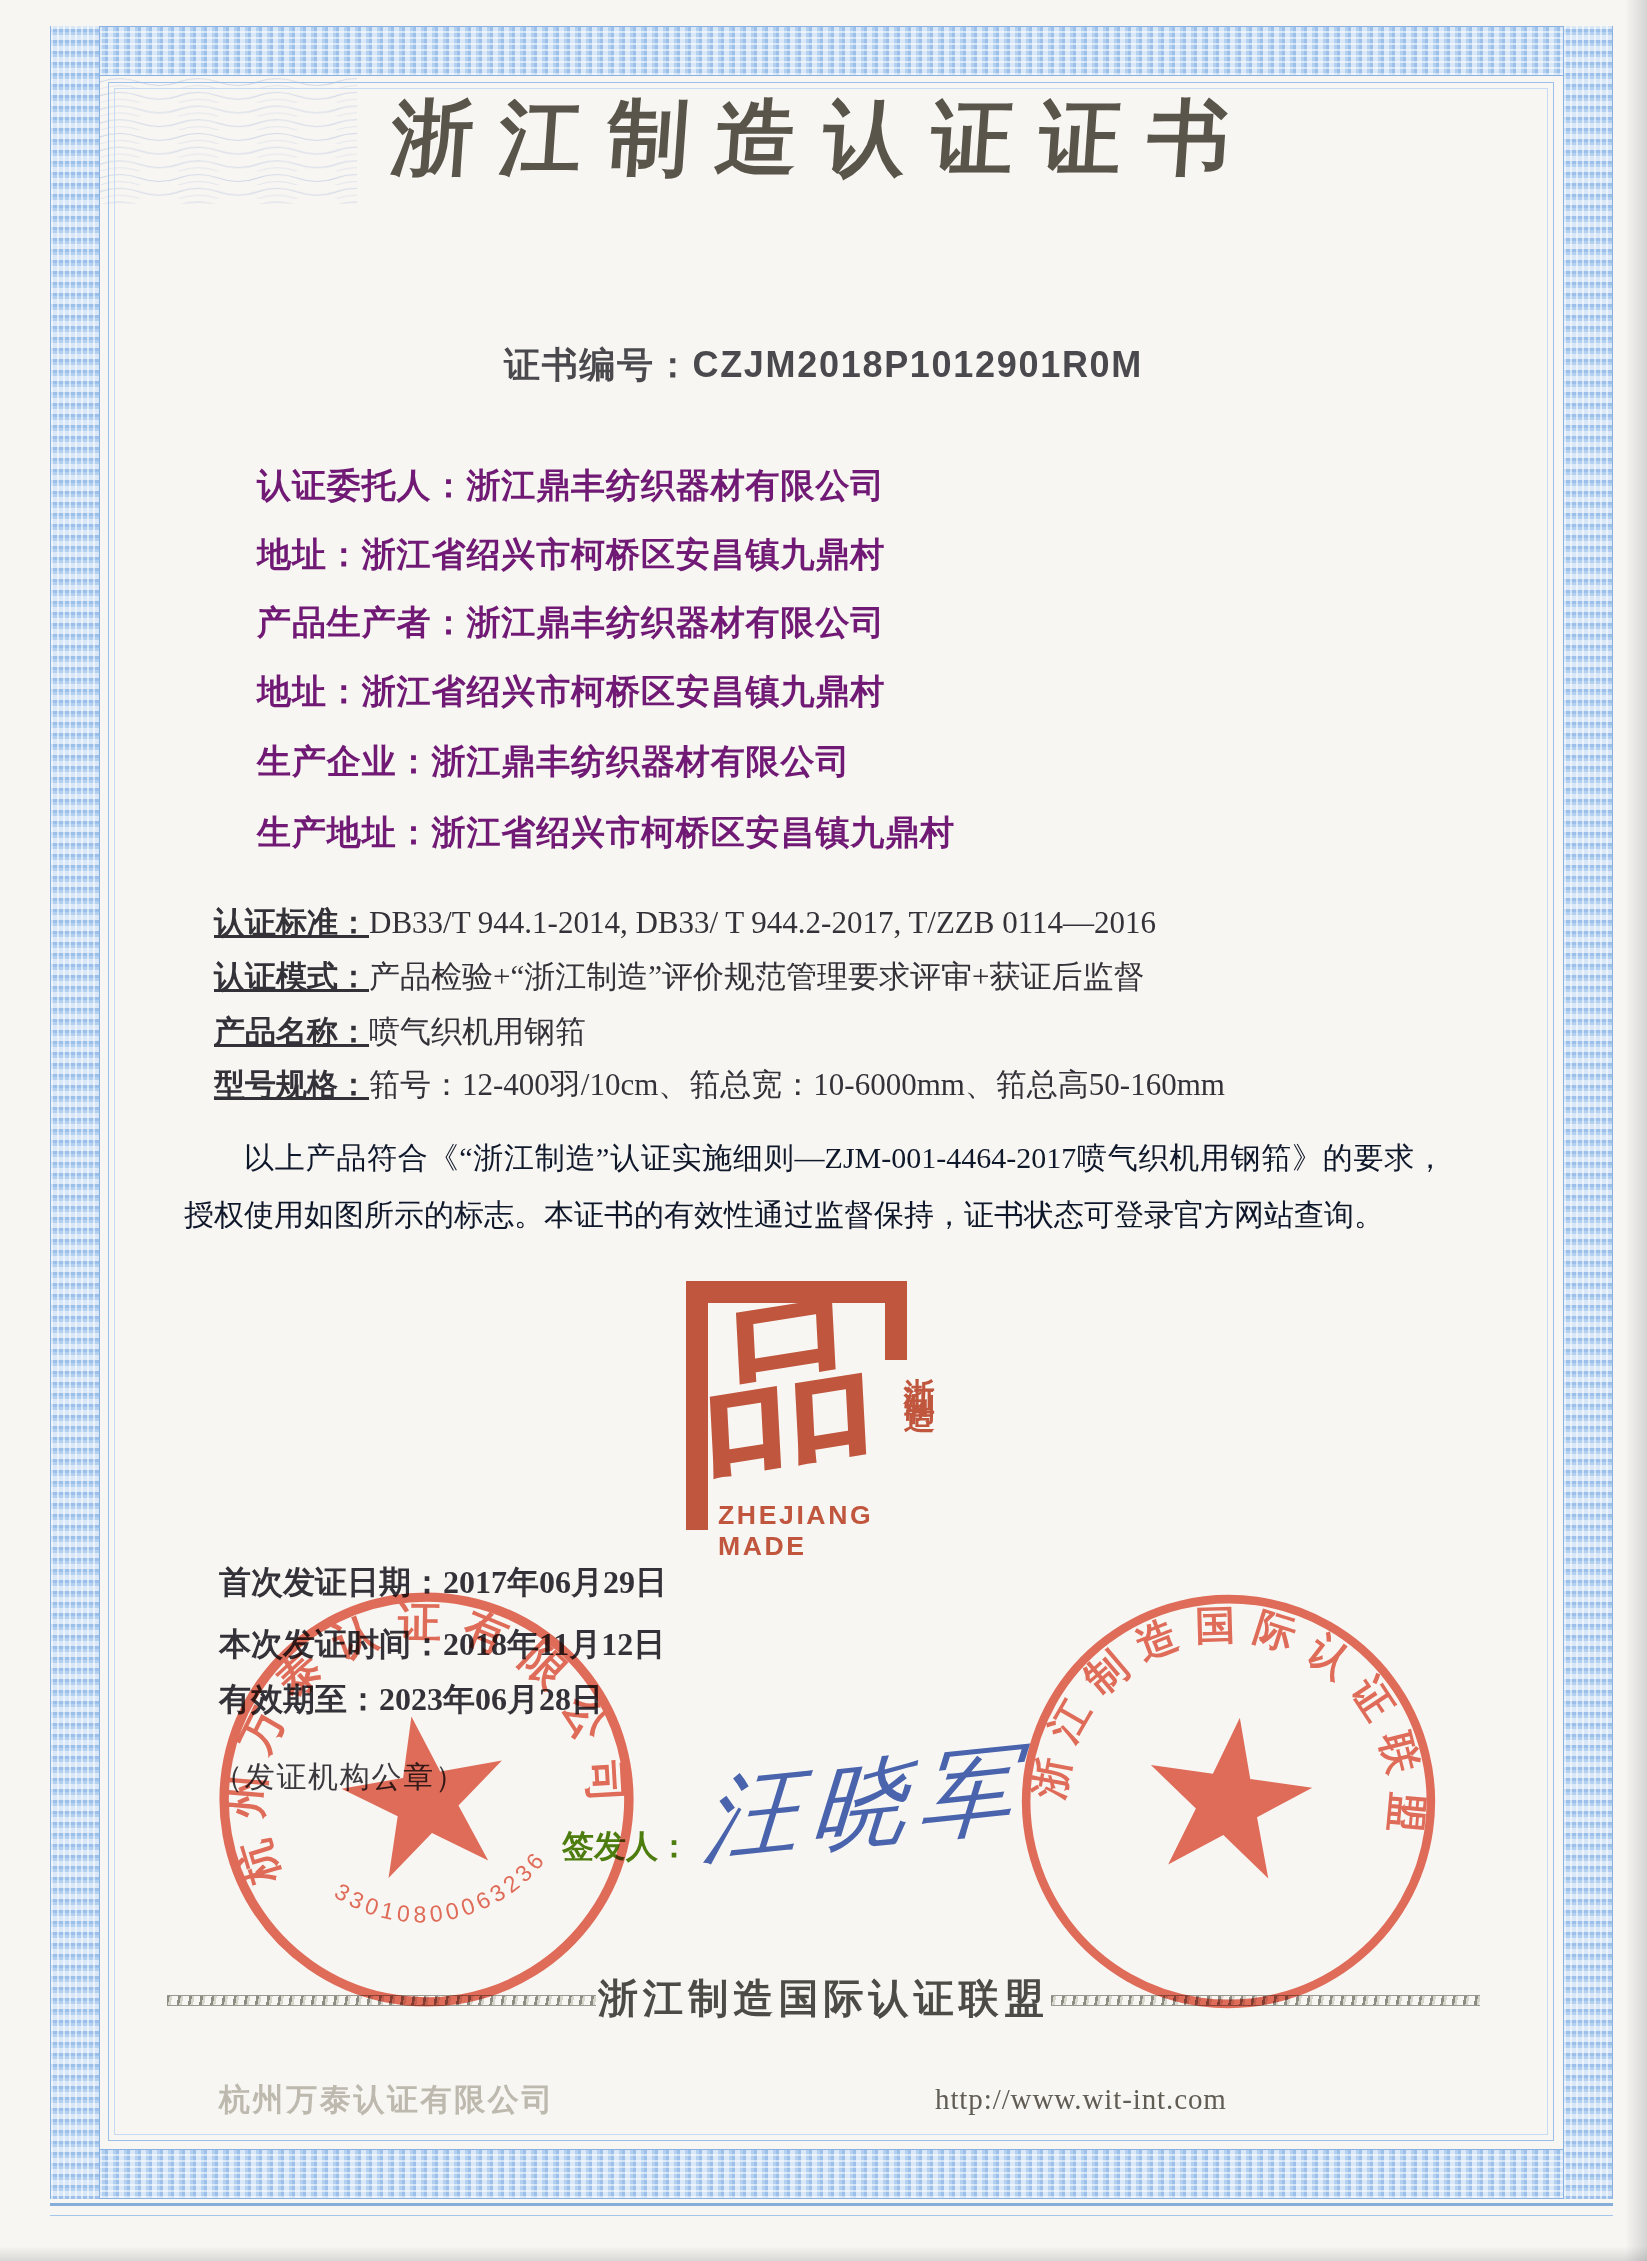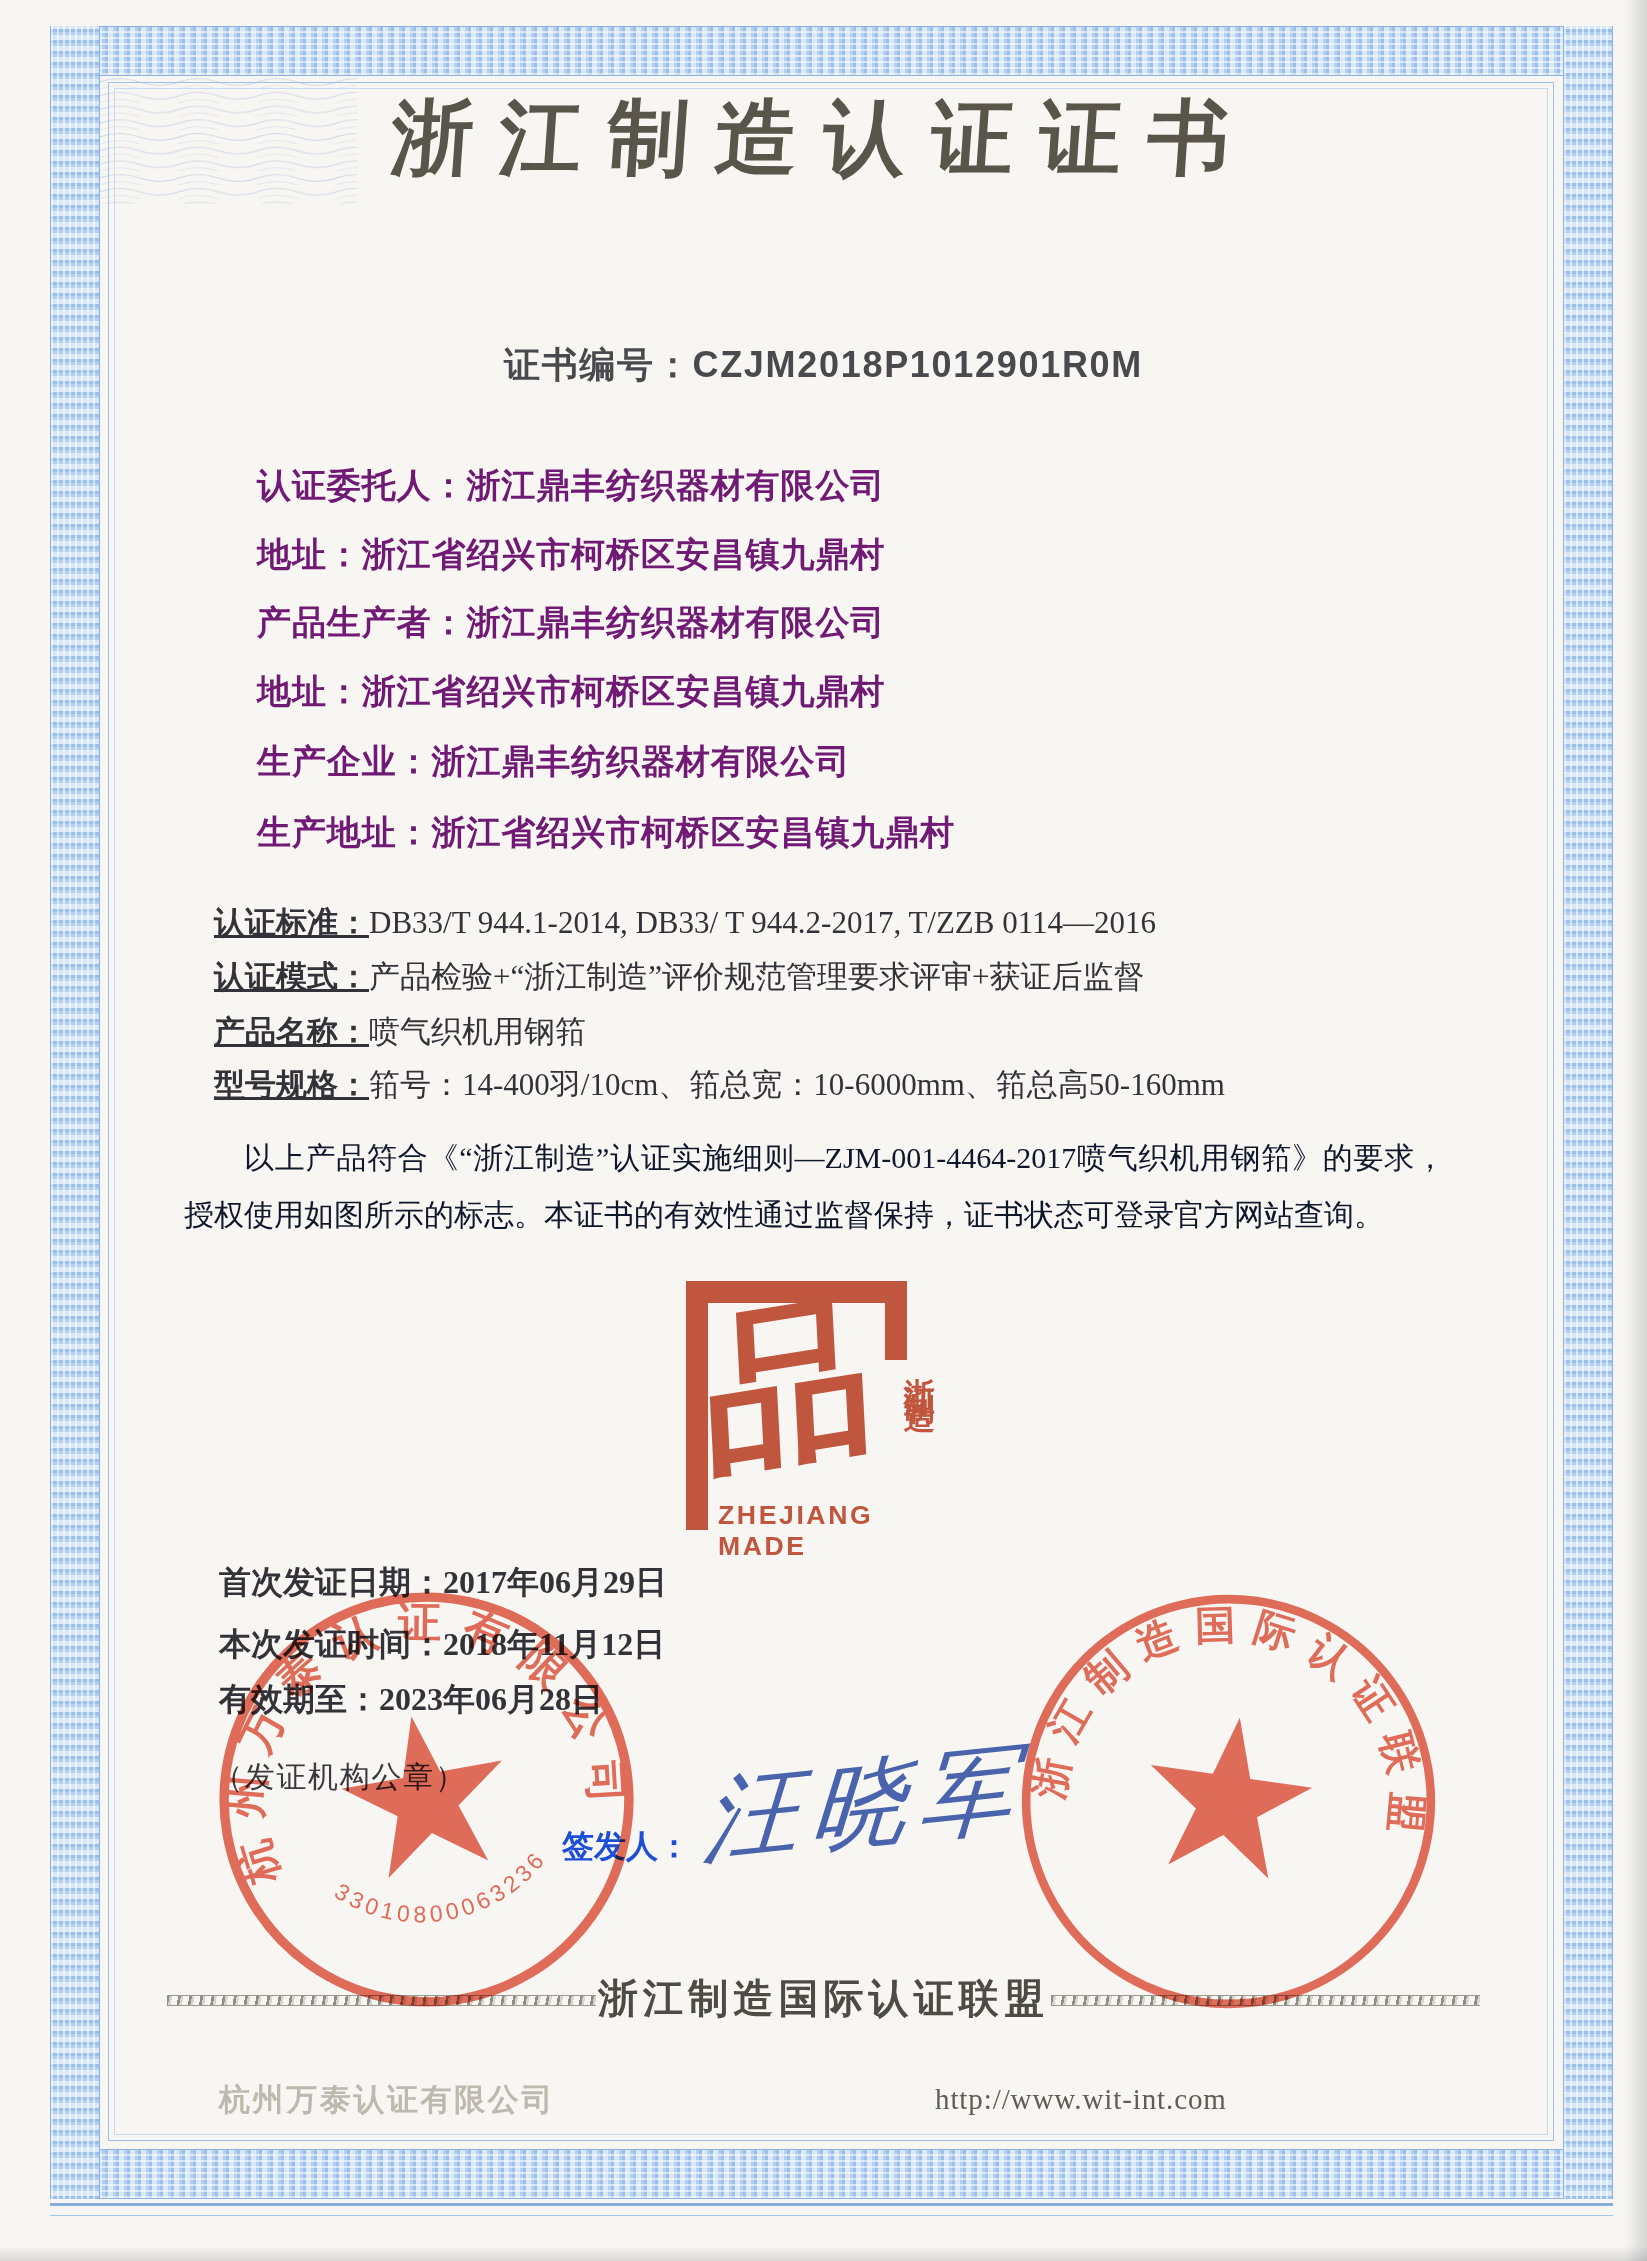--- a/index.html
+++ b/index.html
@@ -71,21 +71,21 @@
     font-size:31px; font-weight:700; letter-spacing:7.7px;
   }
   .logo .made {
     position:absolute; left:51px; top:228px;
     font-family:"Liberation Sans","DejaVu Sans",sans-serif;
     font-size:26.6px; font-weight:700; letter-spacing:2.6px;
   }
   
   .dateline { left:219px; font-size:32px; font-weight:600; color:#333238; white-space:nowrap; }
   .seal-note { left:213px; top:1757px; font-size:30px; color:#3a393d; letter-spacing:1.7px; }
-  .issuer-label { left:562px; top:1825px; font-size:32px; font-weight:600; color:#1d4ed8;text-align:right; }
+  .issuer-label { left:562px; top:1825px; font-size:32px; font-weight:600; color:#4d7c0f;text-align:right; }
   .signature {
     left:703px; top:1741px; font-size:96px; color:#3b57a8; font-style:italic;
     transform:rotate(-6deg) skewX(-10deg); letter-spacing:12px; opacity:.92; z-index:3;
   }
   
   .seal { mix-blend-mode:multiply; opacity:.82; z-index:4; }
   .seal-left  { left:210px;  top:1583px; transform:rotate(-10deg); }
   .seal-right { left:1012px; top:1585px; transform:rotate(8deg); }
   
   .banner { top:1971px; left:0; right:0; text-align:center;
@@ -134,21 +134,21 @@
   <div class="abs party" style="top:463px"><span>认证委托人：</span><span>浙江鼎丰纺织器材有限公司</span></div>
   <div class="abs party" style="top:532px"><span>地址：</span><span>浙江省绍兴市柯桥区安昌镇九鼎村</span></div>
   <div class="abs party" style="top:600px"><span>产品生产者：</span><span>浙江鼎丰纺织器材有限公司</span></div>
   <div class="abs party" style="top:669px"><span>地址：</span><span>浙江省绍兴市柯桥区安昌镇九鼎村</span></div>
   <div class="abs party" style="top:739px"><span>生产企业：</span><span>浙江鼎丰纺织器材有限公司</span></div>
   <div class="abs party" style="top:810px"><span>生产地址：</span><span>浙江省绍兴市柯桥区安昌镇九鼎村</span></div>
 
   <div class="abs spec" style="top:902px"><span class="lbl">认证标准：</span><span class="val">DB33/T 944.1-2014, DB33/ T 944.2-2017, T/ZZB 0114—2016</span></div>
   <div class="abs spec" style="top:956px"><span class="lbl">认证模式：</span><span class="val">产品检验+“浙江制造”评价规范管理要求评审+获证后监督</span></div>
   <div class="abs spec" style="top:1011px"><span class="lbl">产品名称：</span><span class="val">喷气织机用钢筘</span></div>
-  <div class="abs spec" style="top:1064px"><span class="lbl">型号规格：</span><span class="val">筘号：14-400羽/10cm、筘总宽：10-6000mm、筘总高50-160mm</span></div>
+  <div class="abs spec" style="top:1064px"><span class="lbl">型号规格：</span><span class="val">筘号：12-400羽/10cm、筘总宽：10-6000mm、筘总高50-160mm</span></div>
 
   <div class="abs statement">以上产品符合《“浙江制造”认证实施细则—ZJM-001-4464-2017喷气织机用钢筘》的要求，授权使用如图所示的标志。本证书的有效性通过监督保持，证书状态可登录官方网站查询。</div>
 
   <div class="abs logo">
     <div class="bar bar-top"></div>
     <div class="bar bar-arm"></div>
     <div class="bar bar-left"></div>
     <div class="glyph">品</div>
     <div class="side">浙江制造</div>
     <div class="made">ZHEJIANG MADE</div>

